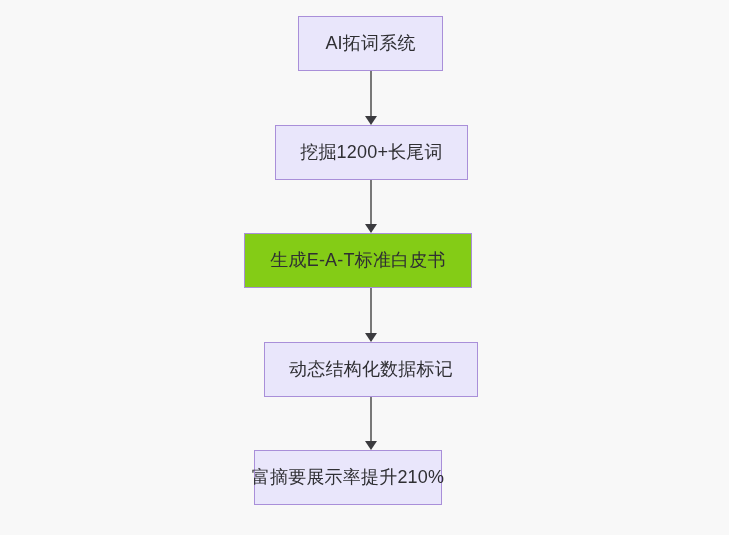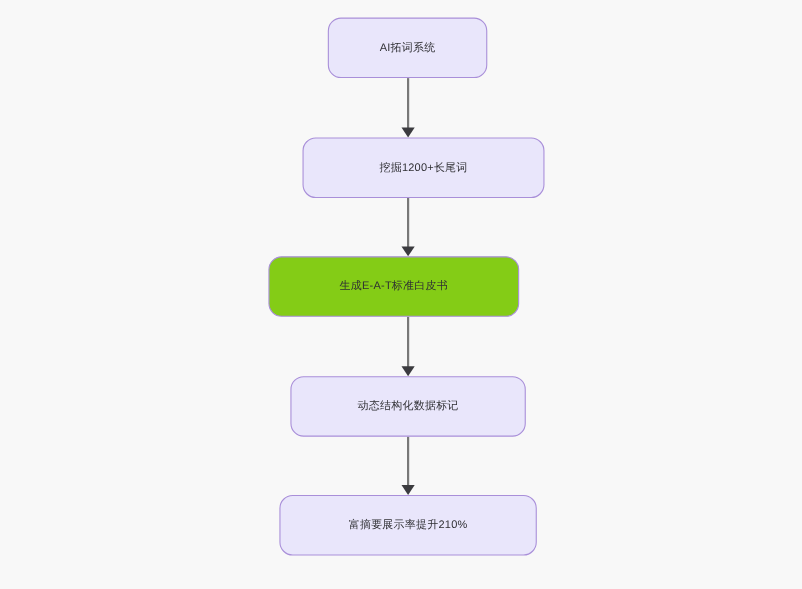--- a/index.html
+++ b/index.html
@@ -18,26 +18,26 @@
     position: relative;
     width: 729px;
     height: 535px;
     background: #f8f8f8;
   }
   .node {
     position: absolute;
     box-sizing: border-box;
     background: #e9e6fb;
     border: 1.5px solid #a98fd9;
-    border-radius: 12px;
+    border-radius: 0;
     display: flex;
     align-items: center;
     justify-content: center;
     color: #2f2f33;
-    font-size: 10px;
+    font-size: 18px;
     line-height: 1.2;
     letter-spacing: 0.2px;
     white-space: nowrap;
     user-select: none;
   }
   .node-label {
     display: block;
     text-align: center;
   }
   .edge {
@@ -84,29 +84,29 @@
 
   <div class="edge" style="left: 364px; top: 397px; height: 53px;">
     <div class="edge-line" style="height: 45px; background: rgb(120, 120, 120);"></div>
     <div class="edge-head" style="top: 44px; border-top-color: rgb(59, 59, 63);"></div>
   </div>
 
   <div class="node" style="left: 298px; top: 16px; width: 145px; height: 55px; background: rgb(233, 230, 251); border-color: rgb(169, 143, 217); color: rgb(47, 47, 51);">
     <span class="node-label">AI拓词系统</span>
   </div>
 
-  <div class="node" style="left: 275px; top: 125px; width: 220px; height: 55px; background: rgb(233, 230, 251); border-color: rgb(169, 143, 217); color: rgb(47, 47, 51);">
+  <div class="node" style="left: 275px; top: 125px; width: 193px; height: 55px; background: rgb(233, 230, 251); border-color: rgb(169, 143, 217); color: rgb(47, 47, 51);">
     <span class="node-label">挖掘1200+长尾词</span>
   </div>
 
   <div class="node" style="left: 244px; top: 233px; width: 228px; height: 55px; background: #84cc16; border-color: rgb(169, 143, 217); color: rgb(47, 47, 51);">
     <span class="node-label">生成E-A-T标准白皮书</span>
   </div>
 
   <div class="node" style="left: 264px; top: 342px; width: 214px; height: 55px; background: rgb(233, 230, 251); border-color: rgb(169, 143, 217); color: rgb(47, 47, 51); justify-content: center;">
     <span class="node-label">动态结构化数据标记</span>
   </div>
 
-  <div class="node" style="left: 254px; top: 450px; width: 234px; height: 55px; background: rgb(233, 230, 251); border-color: rgb(169, 143, 217); color: rgb(47, 47, 51);">
+  <div class="node" style="left: 254px; top: 450px; width: 188px; height: 55px; background: rgb(233, 230, 251); border-color: rgb(169, 143, 217); color: rgb(47, 47, 51);">
     <span class="node-label">富摘要展示率提升210%</span>
   </div>
 
 </div>
 
 </body></html>

